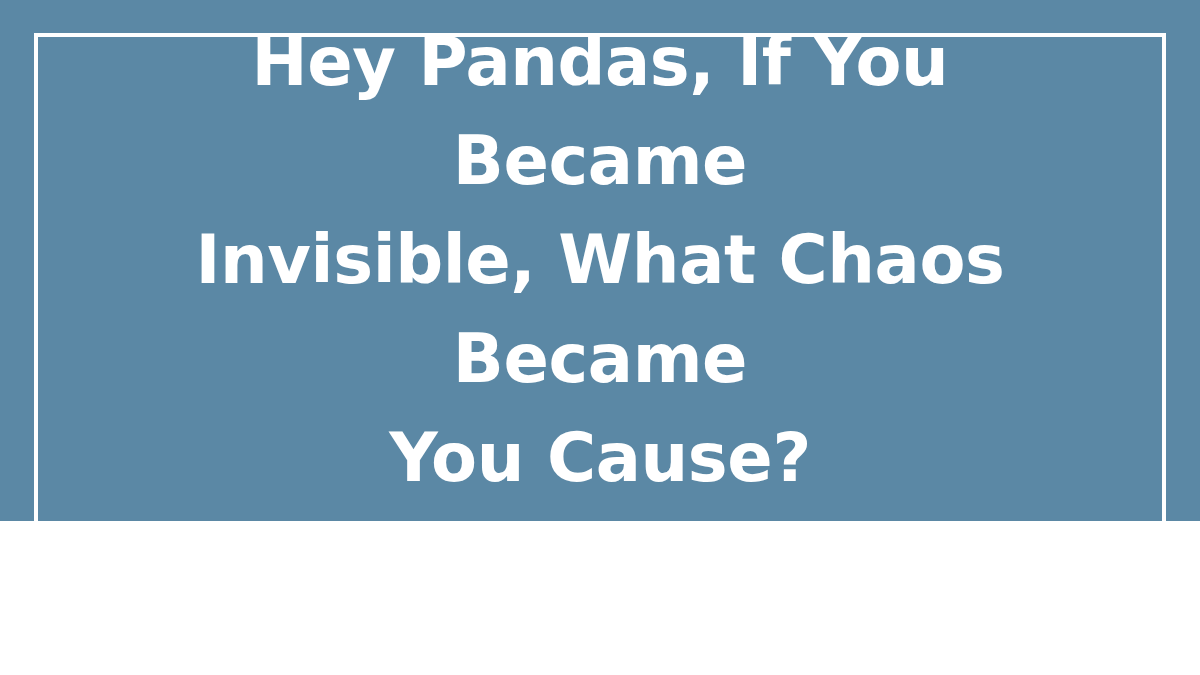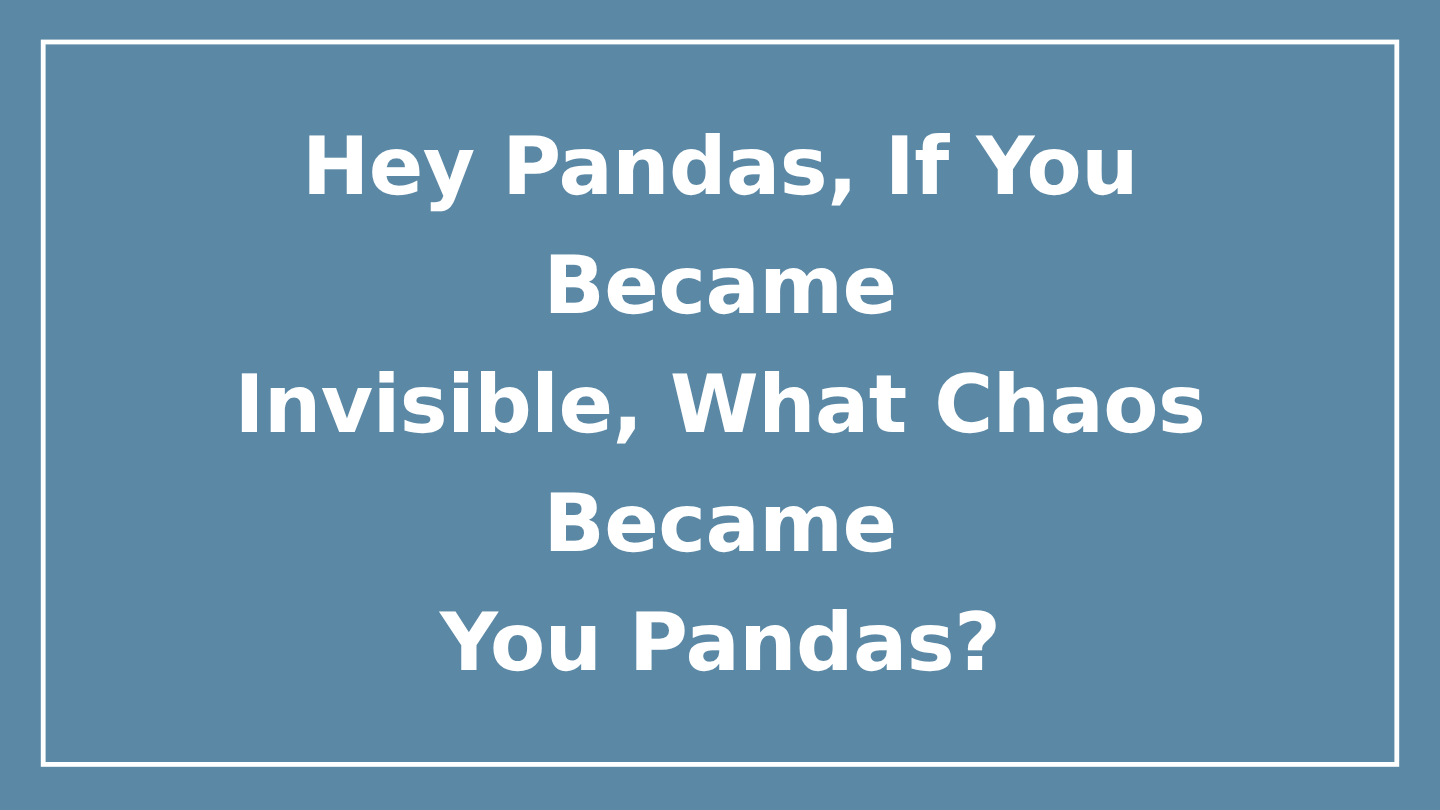--- a/index.html
+++ b/index.html
@@ -10,21 +10,21 @@
   body {
     width: 1200px;
     height: 675px;
     overflow: hidden;
     font-family: "Liberation Sans", sans-serif;
   }
   .card {
     position: relative;
     box-sizing: border-box;
     width: 1200px;
-    height: 675px;
+    height: 521px;
     background: #5b88a5;
   }
   .frame {
     position: absolute;
     left: 34px;
     top: 33px;
     width: 1132px;
     height: 606px;
     box-sizing: border-box;
     border: 4px solid #ffffff;
@@ -63,17 +63,17 @@
 <body>
 
 <div class="card">
 
   <div class="frame"></div>
 
   <div class="title-block">
     <h1 class="title">
       <span class="title-line">Hey Pandas, If You Became</span>
       <span class="title-line">Invisible, What Chaos Became</span>
-      <span class="title-line">You Pandas?</span>
+      <span class="title-line">You Cause?</span>
     </h1>
   </div>
 
 </div>
 
 </body></html>

